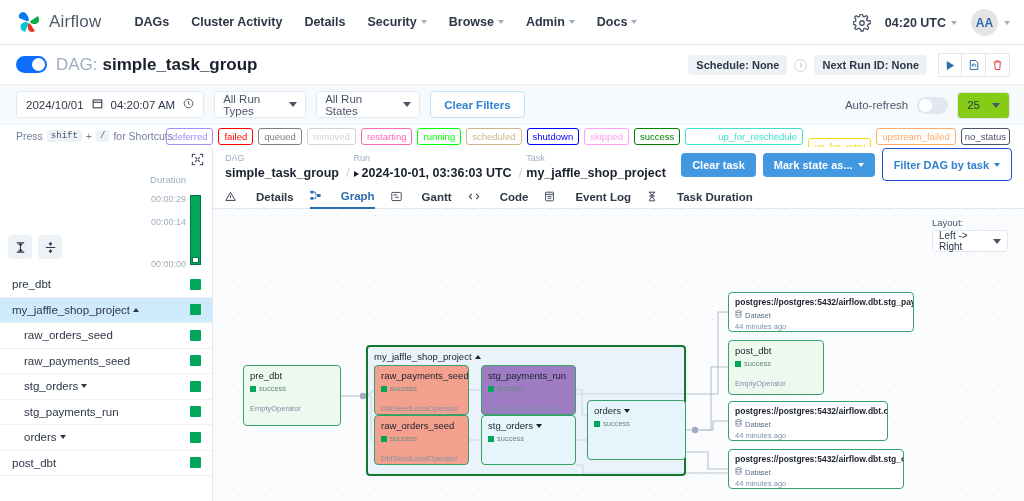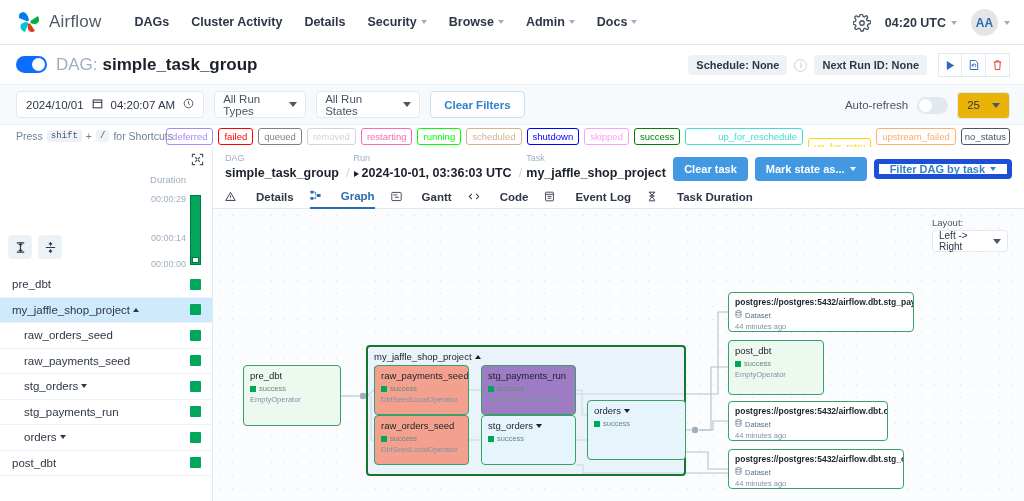--- a/index.html
+++ b/index.html
@@ -134,21 +134,21 @@
     width: 31px; height: 17px; border-radius: 9px;
     background: #e2e8f0; position: relative; cursor: pointer;
   }
   .toggle-off::after {
     content: ""; position: absolute; left: 2px; top: 2px;
     width: 13px; height: 13px; border-radius: 50%; background: #fff;
   }
   .numsel {
     display: flex; align-items: center; gap: 12px;
     height: 27px; border: 1px solid #e2e8f0; border-radius: 4px;
-    background: #eab308; padding: 0 9px; font-size: 11.5px; cursor: pointer;
+    background: #84cc16; padding: 0 9px; font-size: 11.5px; cursor: pointer;
   }
 
   
   #legendrow {
     height: 22px; display: flex; align-items: center;
     padding: 0 16px; background: #fff; font-size: 10px;
     position: relative;
   }
   .shortcut-txt { color: #718096; font-size: 10.5px; display: flex; align-items: center; gap: 4px; }
   .kbd {
@@ -249,22 +249,22 @@
     position: absolute; right: 12px; bottom: 4px;
     display: flex; align-items: center; gap: 7px;
   }
   .btn-blue {
     background: #4299e1; color: #fff; border: none; border-radius: 4px;
     height: 24px; padding: 0 11px; font-size: 11px; font-weight: bold;
     display: flex; align-items: center; gap: 5px; cursor: pointer;
     font-family: "Liberation Sans", sans-serif;
   }
   .btn-outline {
-    background: #fff; color: #3182ce; border: 5px solid #1d4ed8; border-radius: 4px;
-    height: 20px; padding: 0 11px; font-size: 11px; font-weight: bold;
+    background: #fff; color: #3182ce; border: 1px solid #1d4ed8; border-radius: 4px;
+    height: 33px; padding: 0 11px; font-size: 11px; font-weight: bold;
     display: flex; align-items: center; gap: 5px; cursor: pointer;
     font-family: "Liberation Sans", sans-serif;
     justify-content: flex-end;
   }
   .caret-w { width:0;height:0;border-left:3.5px solid transparent;border-right:3.5px solid transparent;border-top:4px solid #fff; }
   .caret-b { width:0;height:0;border-left:3.5px solid transparent;border-right:3.5px solid transparent;border-top:4px solid #3182ce; }
 
   #tabsrow {
     height: 24px; display: flex; align-items: center;
     padding: 0 12px; border-bottom: 1px solid #e2e8f0;
@@ -295,21 +295,21 @@
     display: flex; align-items: center; justify-content: space-between;
     padding: 0 6px; cursor: pointer;
   }
 
   .node {
     position: absolute; border-radius: 4px; cursor: pointer;
     padding: 4px 6px; overflow: hidden;
   }
   .node .ntitle { font-size: 9.5px; color: #1a202c; display: flex; align-items: center; gap: 3px; }
   .node .nstate { font-size: 7.5px; color: #68897c; display: flex; align-items: center; gap: 3px; margin-top: 3px; }
-  .node .nop { font-size: 7.5px; color: #7f92a8; margin-top: 2px; }
+  .node .nop { font-size: 7.5px; color: #7f92a8; margin-top: 11px; }
   .statesq { width: 6px; height: 6px; background: #00a65a; display: inline-block; }
   .caret-dn-s { width:0;height:0;border-left:3px solid transparent;border-right:3px solid transparent;border-top:4px solid #1a202c; }
   .caret-up-s { width:0;height:0;border-left:3px solid transparent;border-right:3px solid transparent;border-bottom:4px solid #1a202c; }
 
   .n-green  { background: #edf8ef; border: 1.5px solid #38a169; }
   .n-red    { background: #f4a08e; border: 1.5px solid #38a169; }
   .n-purple { background: #9e7cc4; border: 1.5px solid #38a169; }
   .n-blue   { background: #e6f4fb; border: 1.5px solid #38a169; }
   .n-group  { background: rgba(221,235,247,0.55); border: 2.5px solid #14772f; }
   .n-dataset{ background: #fff; border: 1.5px solid #38a169; }
@@ -481,21 +481,21 @@
 
   <div id="sidebar">
     <span class="expand-icn">
       <svg width="13" height="13" viewBox="0 0 14 14" fill="none" stroke="#4a5568" stroke-width="1.3">
         <path d="M1.5 4.5V1.5h3M12.5 4.5V1.5h-3M1.5 9.5v3h3M12.5 9.5v3h-3"></path>
         <path d="M4.5 4.5l2 2M9.5 4.5l-2 2M4.5 9.5l2-2M9.5 9.5l-2-2"></path>
       </svg>
     </span>
     <span class="dur-label">Duration</span>
     <span class="axis-tick" style="top:47px;">00:00:29</span>
-    <span class="axis-tick" style="top:86px;">00:00:14</span>
+    <span class="axis-tick" style="top:70px;">00:00:14</span>
     <span class="axis-tick" style="top:112px;">00:00:00</span>
     <div class="durbar" style="top:48px;height:70px;"></div>
     <div style="position:absolute;left:192px;top:110px;width:7px;height:6px;background:#fff;border:1px solid #007a42;"></div>
 
     <div class="gridtools">
       <span class="gtbtn">
         <svg width="13" height="13" viewBox="0 0 14 14" fill="none" stroke="#2d3748" stroke-width="1.3">
           <path d="M3 2h8M3 12h8M7 2.5v9"></path>
             <path d="M5 4h4M5 10h4"></path>
         </svg>

